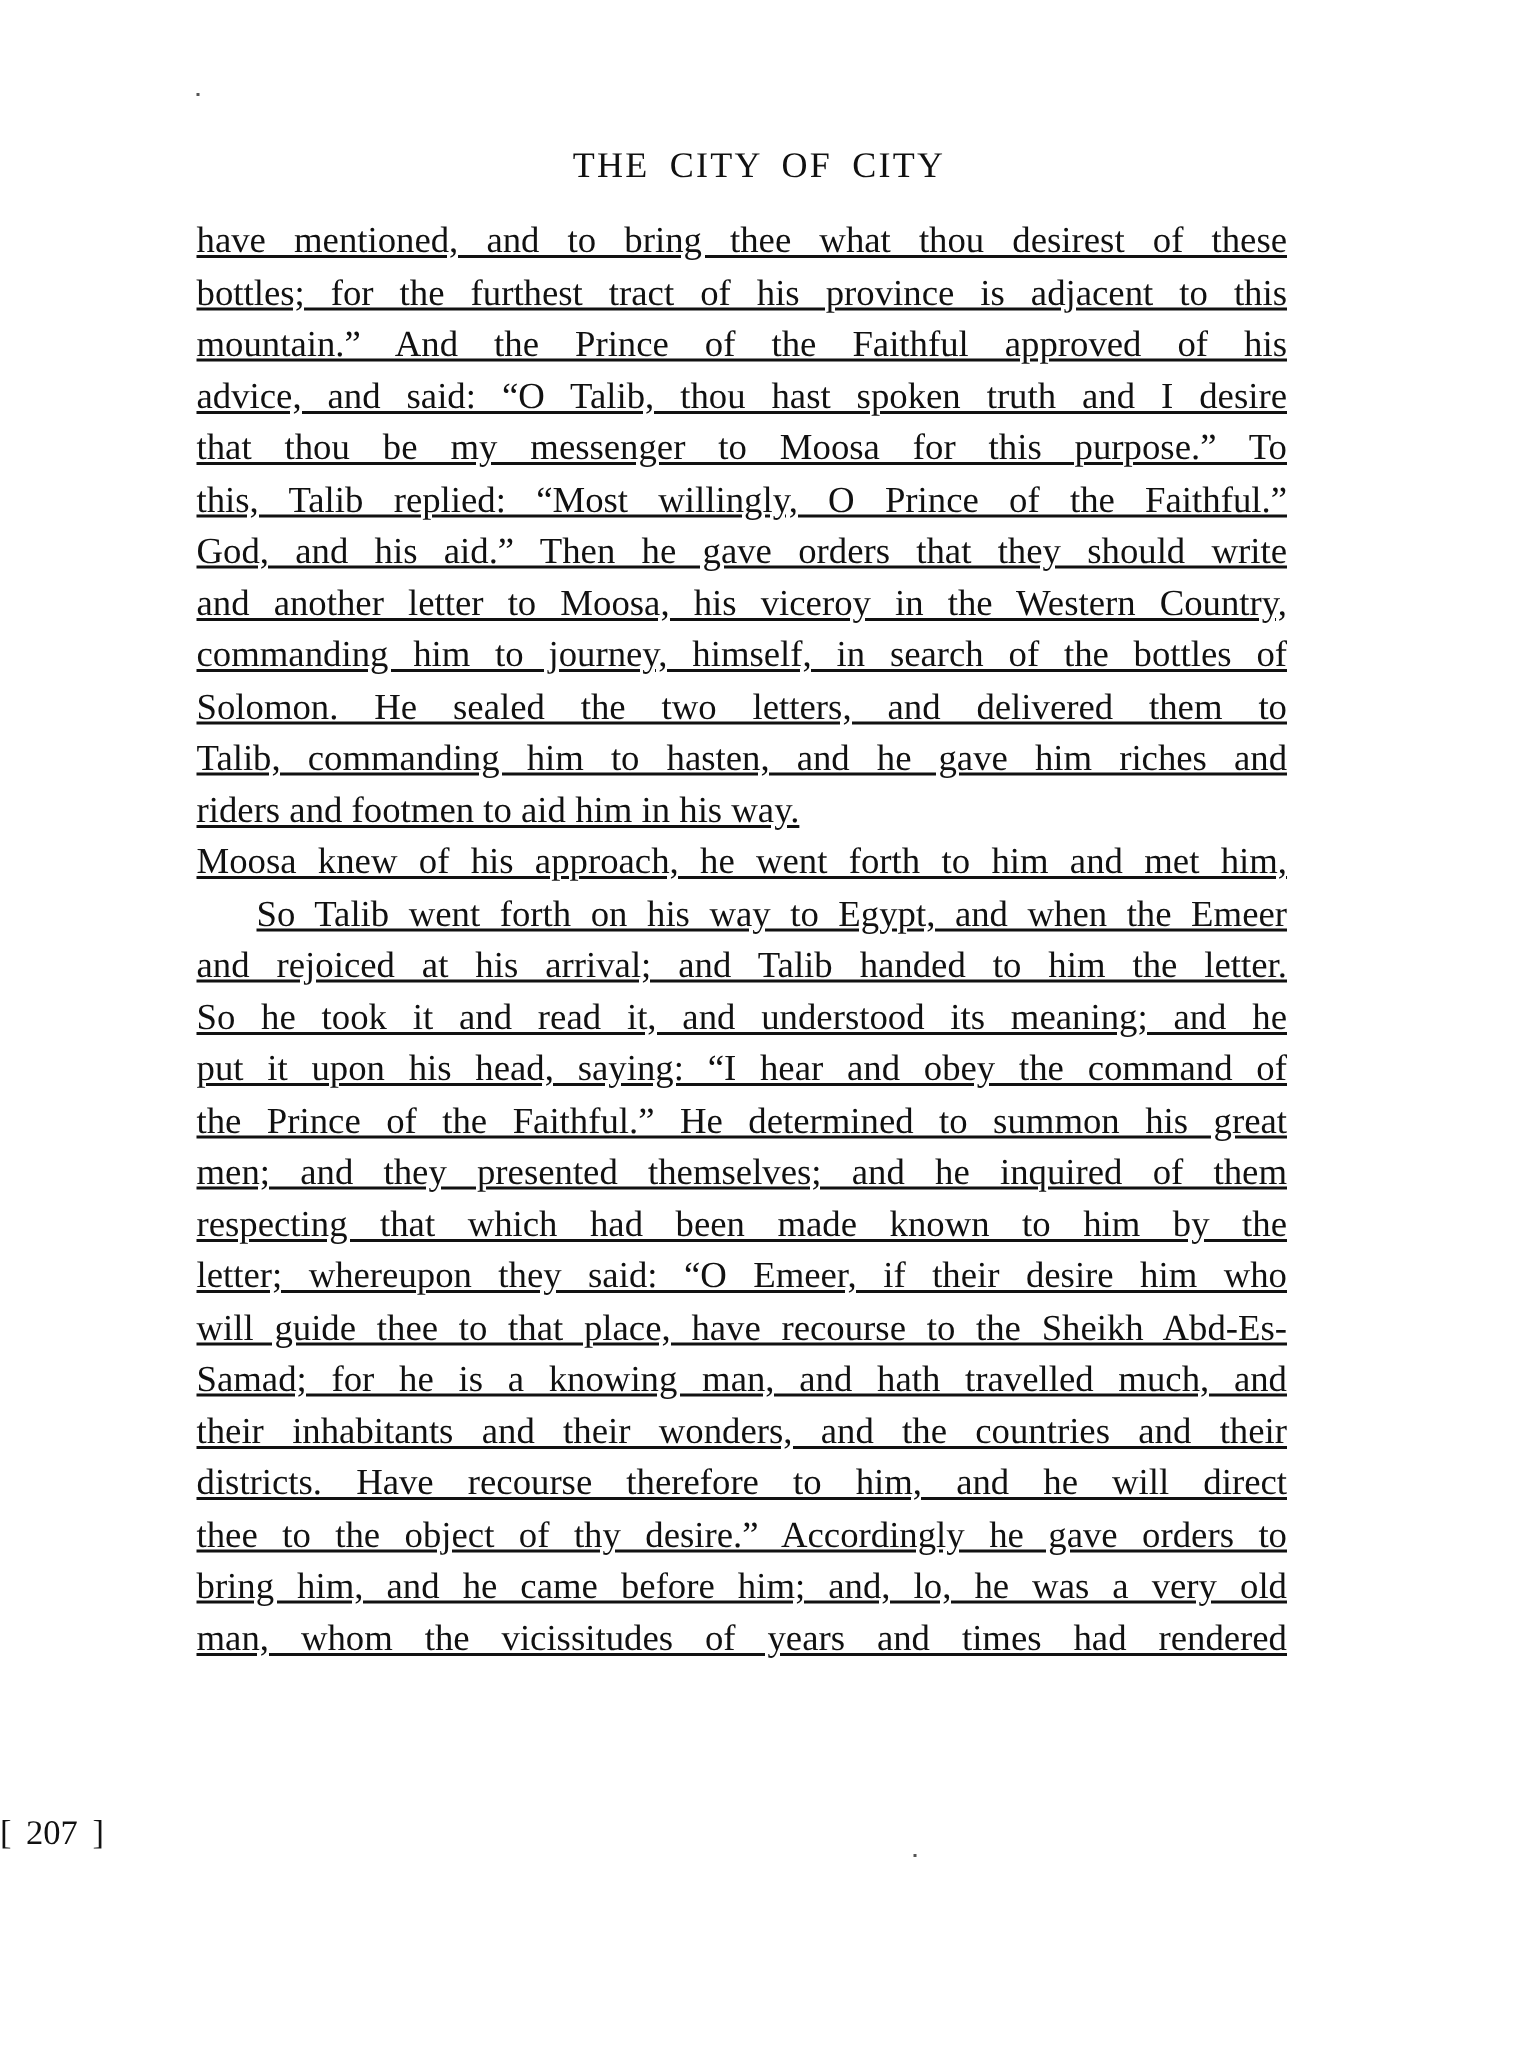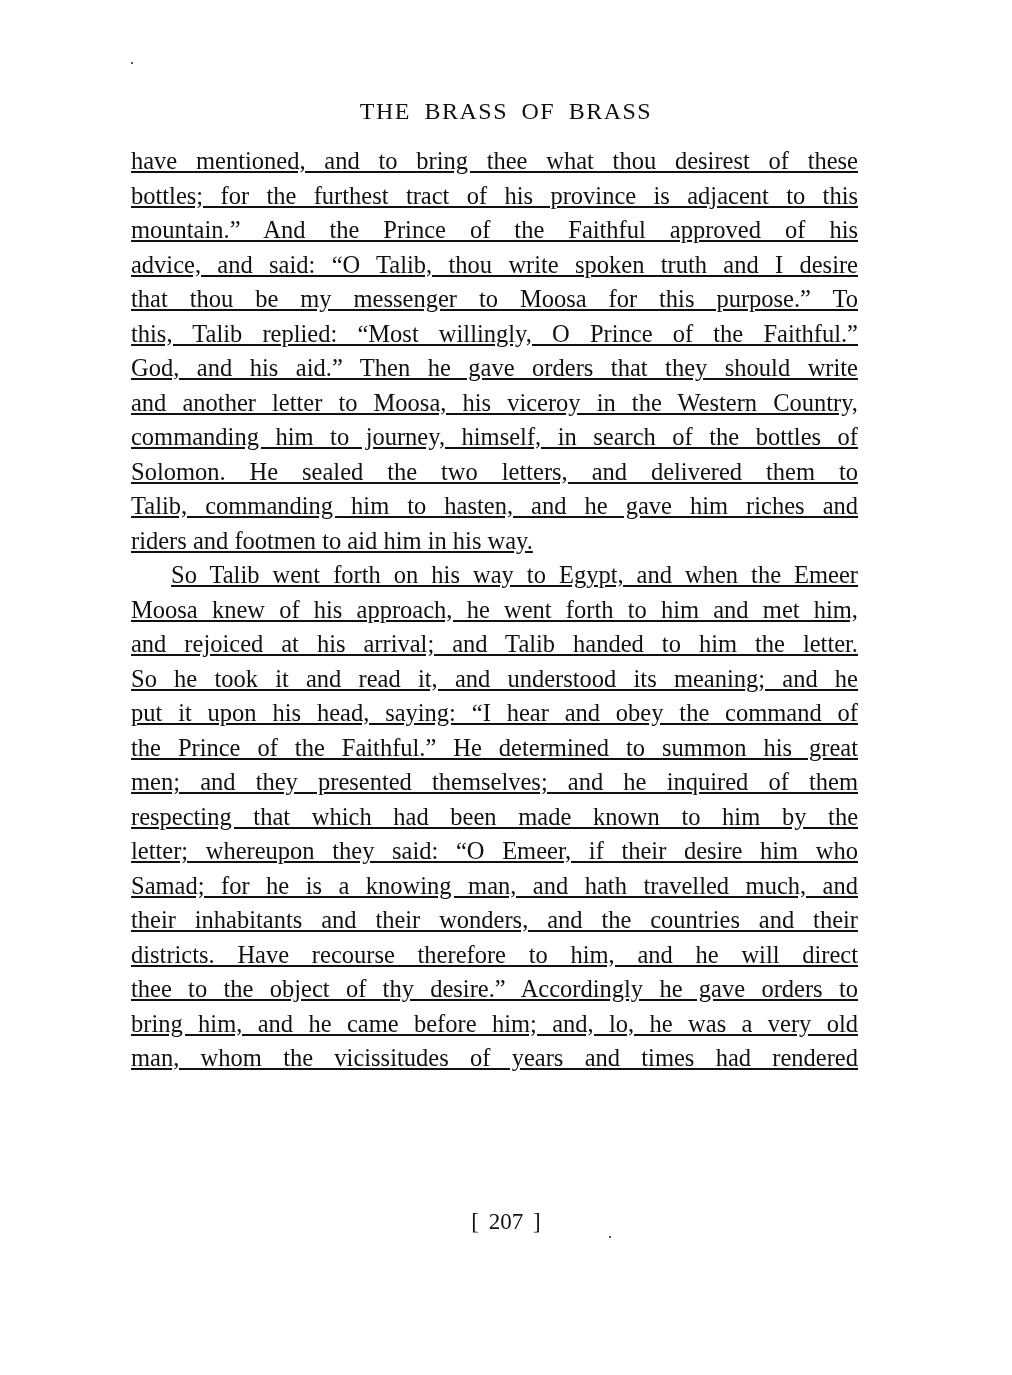--- a/index.html
+++ b/index.html
@@ -51,62 +51,62 @@
       text-align-last: left;
     }
     .line.indent {
       padding-left: 40px;
     }
     .folio {
       position: absolute;
       top: 1209px;
       left: 0;
       width: 1012px;
-      text-align: center;
       font-size: 23px;
       word-spacing: 4px;
     }
     .speck {
       position: absolute;
       width: 2px;
       height: 2px;
       background: #555;
     }
   </style>
 </head>
 <body>
 
 <div class="page">
-  <div class="running-head">THE BRASS OF BRASS</div>
+  <div class="running-head">THE CITY OF CITY</div>
 
   <div class="body-text">
     <div>
       <span class="line">have mentioned, and to bring thee what thou desirest of these</span>
       <span class="line">bottles; for the furthest tract of his province is adjacent to this</span>
       <span class="line">mountain.”  And the Prince of the Faithful approved of his</span>
-      <span class="line">advice, and said: “O Talib, thou write spoken truth and I desire</span>
+      <span class="line">advice, and said: “O Talib, thou hast spoken truth and I desire</span>
       <span class="line">that thou be my messenger to Moosa for this purpose.”  To</span>
       <span class="line">this, Talib replied: “Most willingly, O Prince of the Faithful.”</span>
       <span class="line">God, and his aid.”  Then he gave orders that they should write</span>
       <span class="line">and another letter to Moosa, his viceroy in the Western Country,</span>
       <span class="line">commanding him to journey, himself, in search of the bottles of</span>
       <span class="line">Solomon.  He sealed the two letters, and delivered them to</span>
       <span class="line">Talib, commanding him to hasten, and he gave him riches and</span>
       <span class="line last">riders and footmen to aid him in his way.</span>
     </div>
     <div>
+      <span class="line">Moosa knew of his approach, he went forth to him and met him,</span>
       <span class="line indent">So Talib went forth on his way to Egypt, and when the Emeer</span>
-      <span class="line">Moosa knew of his approach, he went forth to him and met him,</span>
       <span class="line">and rejoiced at his arrival; and Talib handed to him the letter.</span>
       <span class="line">So he took it and read it, and understood its meaning; and he</span>
       <span class="line">put it upon his head, saying: “I hear and obey the command of</span>
       <span class="line">the Prince of the Faithful.”  He determined to summon his great</span>
       <span class="line">men; and they presented themselves; and he inquired of them</span>
       <span class="line">respecting that which had been made known to him by the</span>
       <span class="line">letter; whereupon they said: “O Emeer, if their desire him who</span>
+      <span class="line">will guide thee to that place, have recourse to the Sheikh Abd-Es-</span>
       <span class="line">Samad; for he is a knowing man, and hath travelled much, and</span>
       <span class="line">their inhabitants and their wonders, and the countries and their</span>
       <span class="line">districts.  Have recourse therefore to him, and he will direct</span>
       <span class="line">thee to the object of thy desire.”  Accordingly he gave orders to</span>
       <span class="line">bring him, and he came before him; and, lo, he was a very old</span>
       <span class="line">man, whom the vicissitudes of years and times had rendered</span>
     </div>
   </div>
 
   <div class="folio">[ 207 ]</div>

